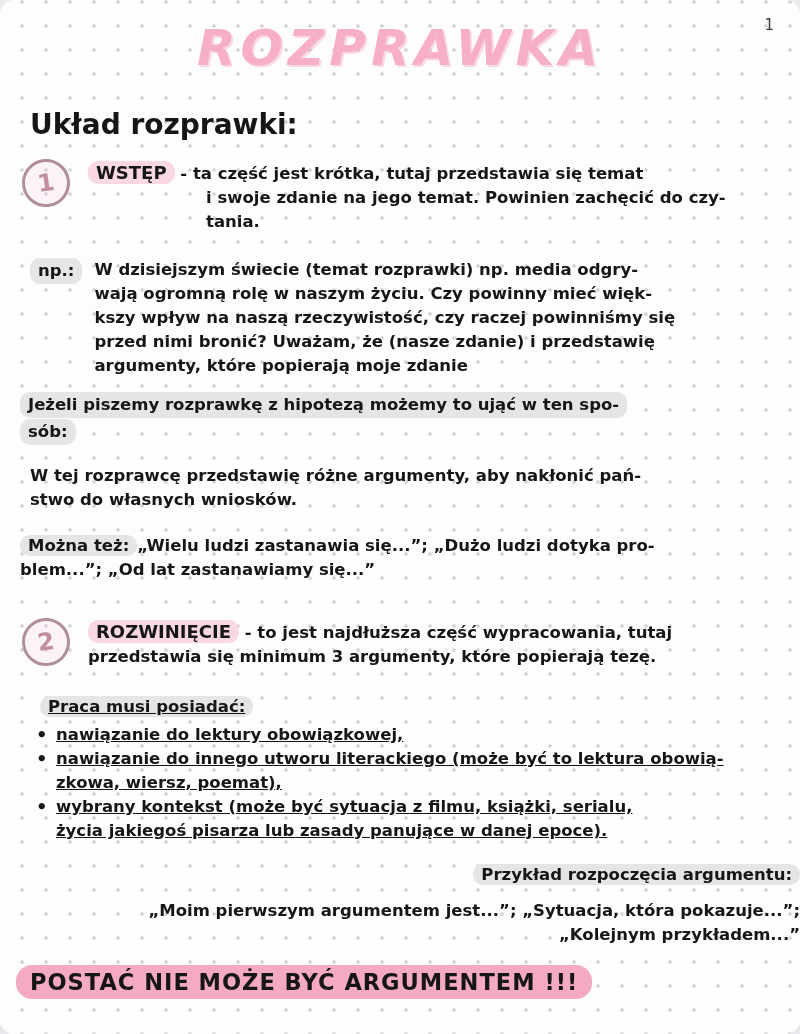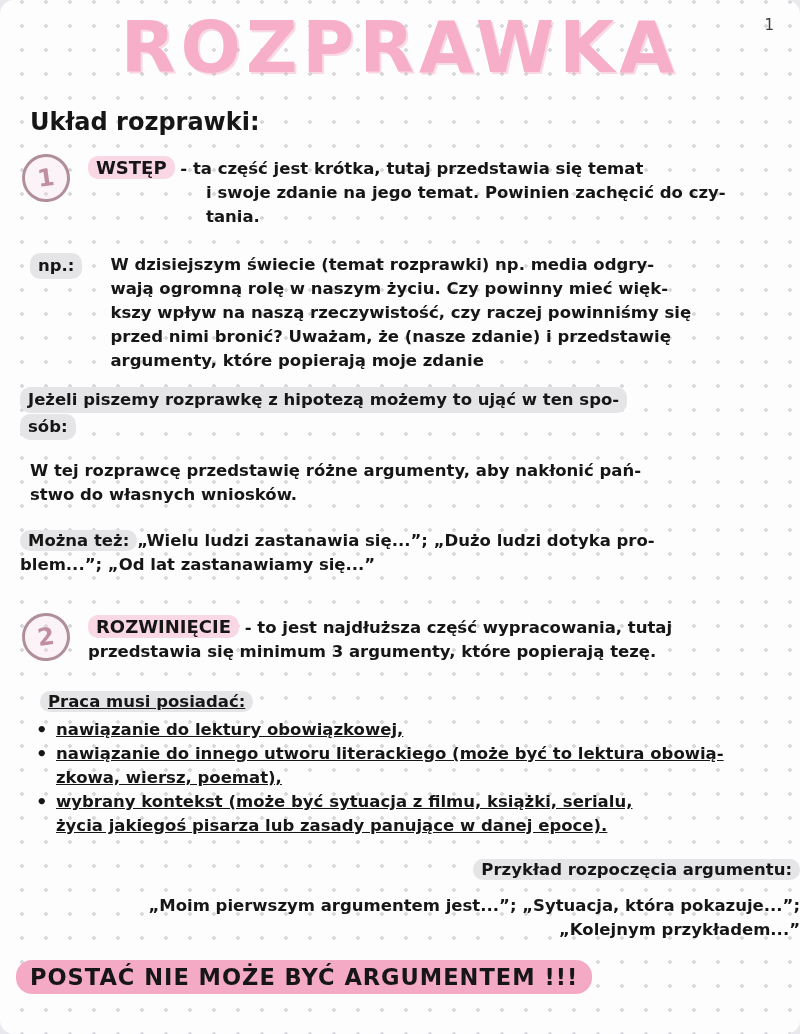--- a/index.html
+++ b/index.html
@@ -18,30 +18,31 @@
     font-weight:bold;
     color:#161616;
   }
   .page-num{
     position:absolute;top:16px;right:26px;
     font-size:15px;font-weight:normal;color:#3c3c3c;
   }
   .title{
     margin:2px 0 0 0;
     text-align:center;
-    font-size:71px;
+    font-size:50px;
     line-height:92px;
     letter-spacing:5px;
     color:#f6aec9;
     font-weight:800;
     text-shadow:2px 2px 0 rgba(241,148,180,.35);
+    font-style:italic;
   }
   .heading{
     margin:14px 0 0 30px;
-    font-size:24px;
+    font-size:28px;
   }
   .line{font-size:16.5px;line-height:24px;white-space:nowrap;}
   .hl{border-radius:10px;padding:1px 8px;}
   .hl-gray{background:#e5e4e7;}
   .hl-pink{background:#f9d7e4;}
 
   
   .step{display:flex;margin:0 0 0 22px;}
   .step-circle{
     flex:0 0 auto;
@@ -53,21 +54,21 @@
     transform:rotate(-8deg);
     margin-top:-2px;
     background:rgba(249,215,228,.25);
   }
   .step-body{margin-left:18px;}
   .step-term{font-size:18px;}
   .indent-wstep{margin-left:118px;}
 
   
   .np-block{display:flex;margin:24px 0 0 30px;}
-  .np-label{flex:0 0 auto;align-self:flex-start;margin-right:28px;}
+  .np-label{flex:0 0 auto;align-self:flex-start;margin-right:12px;}
   
   .hypo{margin:14px 0 0 20px;}
   .hypo .line{display:inline-block;margin-bottom:1px;}
   .plain-par{margin:18px 0 8px 30px;}
   
   .alt{margin:22px 0 0 20px;}
   .alt-line2{}
   
   .step2{margin-top:38px;}
   

